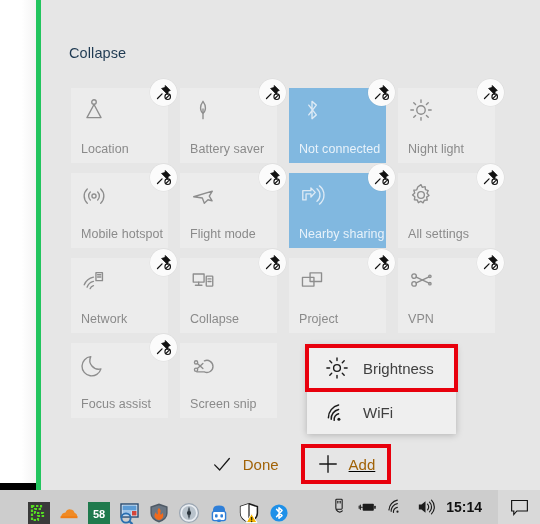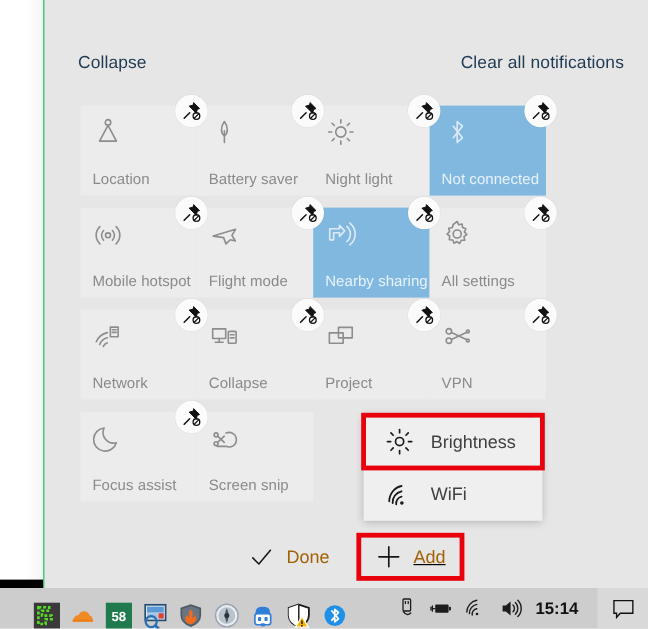--- a/index.html
+++ b/index.html
@@ -31,21 +31,21 @@
     width: 44px; height: 9px;
     background: #000000;
   }
 
   
   .action-center {
     position: absolute;
     left: 36px; top: 0;
     width: 504px; height: 490px;
     background: #e6e6e6;
-    border-left: 1px solid #22c55e;
+    border-left: 5px solid #22c55e;
     box-sizing: border-box;
   }
 
   .ac-header {
     position: absolute;
     left: 0; top: 42px;
     width: 504px; height: 26px;
   }
   .collapse-link {
     position: absolute;
@@ -67,20 +67,21 @@
   }
 
   
   .tile-grid {
     position: absolute;
     left: 30px; top: 88px;
     width: 430px;
   }
   .tile-row {
     display: flex;
+    gap: 12px;
     margin-bottom: 10px;
     text-decoration: underline;
   }
   .tile {
     position: relative;
     width: 97px;
     height: 75px;
     background: #ececec;
     box-sizing: border-box;
     cursor: pointer;
@@ -267,21 +268,20 @@
 
 <div id="root">
 
   <div class="desktop-left"></div>
   <div class="desktop-black-bar"></div>
 
   <div class="action-center">
 
     <div class="ac-header">
       <div class="collapse-link">Collapse</div>
-      <div class="clear-link">Clear all notifications</div>
     </div>
 
     <div class="tile-grid" id="tile-grid">
         <div class="tile-row">
           <div class="tile">
             <span class="tile-icon">
               <svg viewBox="0 0 24 24" fill="none" stroke="currentColor" stroke-width="1.25" stroke-linecap="round" stroke-linejoin="round">
                 <circle cx="12" cy="4.6" r="2.1"></circle>
                 <path d="M12 6.9 L5.5 19 H18.5 Z"></path>
               </svg>
@@ -297,20 +297,36 @@
             </span>
           </div>
           <div class="tile">
             <span class="tile-icon">
               <svg viewBox="0 0 24 24" fill="none" stroke="currentColor" stroke-width="1.25" stroke-linecap="round" stroke-linejoin="round">
                 <path d="M12 4 C9 8 9 13 12 15 C15 13 15 8 12 4 Z"></path>
                 <line x1="12" y1="11" x2="12" y2="20"></line>
               </svg>
             </span>
             <span class="tile-label">Battery saver</span>
+            <span class="pin-badge">
+              <svg viewBox="0 0 24 24" fill="none" stroke="#121212" stroke-width="1.5" stroke-linecap="round" stroke-linejoin="round">
+                <path d="M14.6 3.4 L20.6 9.4 L18.2 10.4 L17.1 14.4 L9.6 6.9 L13.6 5.8 Z" fill="#121212" stroke-width="1"></path>
+                <line x1="10.2" y1="13.8" x2="4.4" y2="19.6" stroke-width="1.6"></line>
+                <circle cx="17.3" cy="17.3" r="3.5" stroke-width="1.4"></circle>
+                <line x1="15" y1="19.6" x2="19.6" y2="15" stroke-width="1.4"></line>
+              </svg>
+            </span>
+          </div>
+          <div class="tile on">
+            <span class="tile-icon">
+              <svg viewBox="0 0 24 24" fill="none" stroke="currentColor" stroke-width="1.25" stroke-linecap="round" stroke-linejoin="round">
+                <path d="M9 7.5 L16 16.5 L12 20 V4 L16 7.5 L9 16.5"></path>
+              </svg>
+            </span>
+            <span class="tile-label">Not connected</span>
             <span class="pin-badge">
               <svg viewBox="0 0 24 24" fill="none" stroke="#121212" stroke-width="1.5" stroke-linecap="round" stroke-linejoin="round">
                 <path d="M14.6 3.4 L20.6 9.4 L18.2 10.4 L17.1 14.4 L9.6 6.9 L13.6 5.8 Z" fill="#121212" stroke-width="1"></path>
                 <line x1="10.2" y1="13.8" x2="4.4" y2="19.6" stroke-width="1.6"></line>
                 <circle cx="17.3" cy="17.3" r="3.5" stroke-width="1.4"></circle>
                 <line x1="15" y1="19.6" x2="19.6" y2="15" stroke-width="1.4"></line>
               </svg>
             </span>
           </div>
           <div class="tile">
@@ -321,36 +337,20 @@
                 <line x1="12" y1="19" x2="12" y2="21.4"></line>
                 <line x1="2.6" y1="12" x2="5" y2="12"></line>
                 <line x1="19" y1="12" x2="21.4" y2="12"></line>
                 <line x1="5.3" y1="5.3" x2="7" y2="7"></line>
                 <line x1="17" y1="17" x2="18.7" y2="18.7"></line>
                 <line x1="18.7" y1="5.3" x2="17" y2="7"></line>
                 <line x1="7" y1="17" x2="5.3" y2="18.7"></line>
               </svg>
             </span>
             <span class="tile-label">Night light</span>
-            <span class="pin-badge">
-              <svg viewBox="0 0 24 24" fill="none" stroke="#121212" stroke-width="1.5" stroke-linecap="round" stroke-linejoin="round">
-                <path d="M14.6 3.4 L20.6 9.4 L18.2 10.4 L17.1 14.4 L9.6 6.9 L13.6 5.8 Z" fill="#121212" stroke-width="1"></path>
-                <line x1="10.2" y1="13.8" x2="4.4" y2="19.6" stroke-width="1.6"></line>
-                <circle cx="17.3" cy="17.3" r="3.5" stroke-width="1.4"></circle>
-                <line x1="15" y1="19.6" x2="19.6" y2="15" stroke-width="1.4"></line>
-              </svg>
-            </span>
-          </div>
-          <div class="tile on">
-            <span class="tile-icon">
-              <svg viewBox="0 0 24 24" fill="none" stroke="currentColor" stroke-width="1.25" stroke-linecap="round" stroke-linejoin="round">
-                <path d="M9 7.5 L16 16.5 L12 20 V4 L16 7.5 L9 16.5"></path>
-              </svg>
-            </span>
-            <span class="tile-label">Not connected</span>
             <span class="pin-badge">
               <svg viewBox="0 0 24 24" fill="none" stroke="#121212" stroke-width="1.5" stroke-linecap="round" stroke-linejoin="round">
                 <path d="M14.6 3.4 L20.6 9.4 L18.2 10.4 L17.1 14.4 L9.6 6.9 L13.6 5.8 Z" fill="#121212" stroke-width="1"></path>
                 <line x1="10.2" y1="13.8" x2="4.4" y2="19.6" stroke-width="1.6"></line>
                 <circle cx="17.3" cy="17.3" r="3.5" stroke-width="1.4"></circle>
                 <line x1="15" y1="19.6" x2="19.6" y2="15" stroke-width="1.4"></line>
               </svg>
             </span>
           </div>
         </div>

